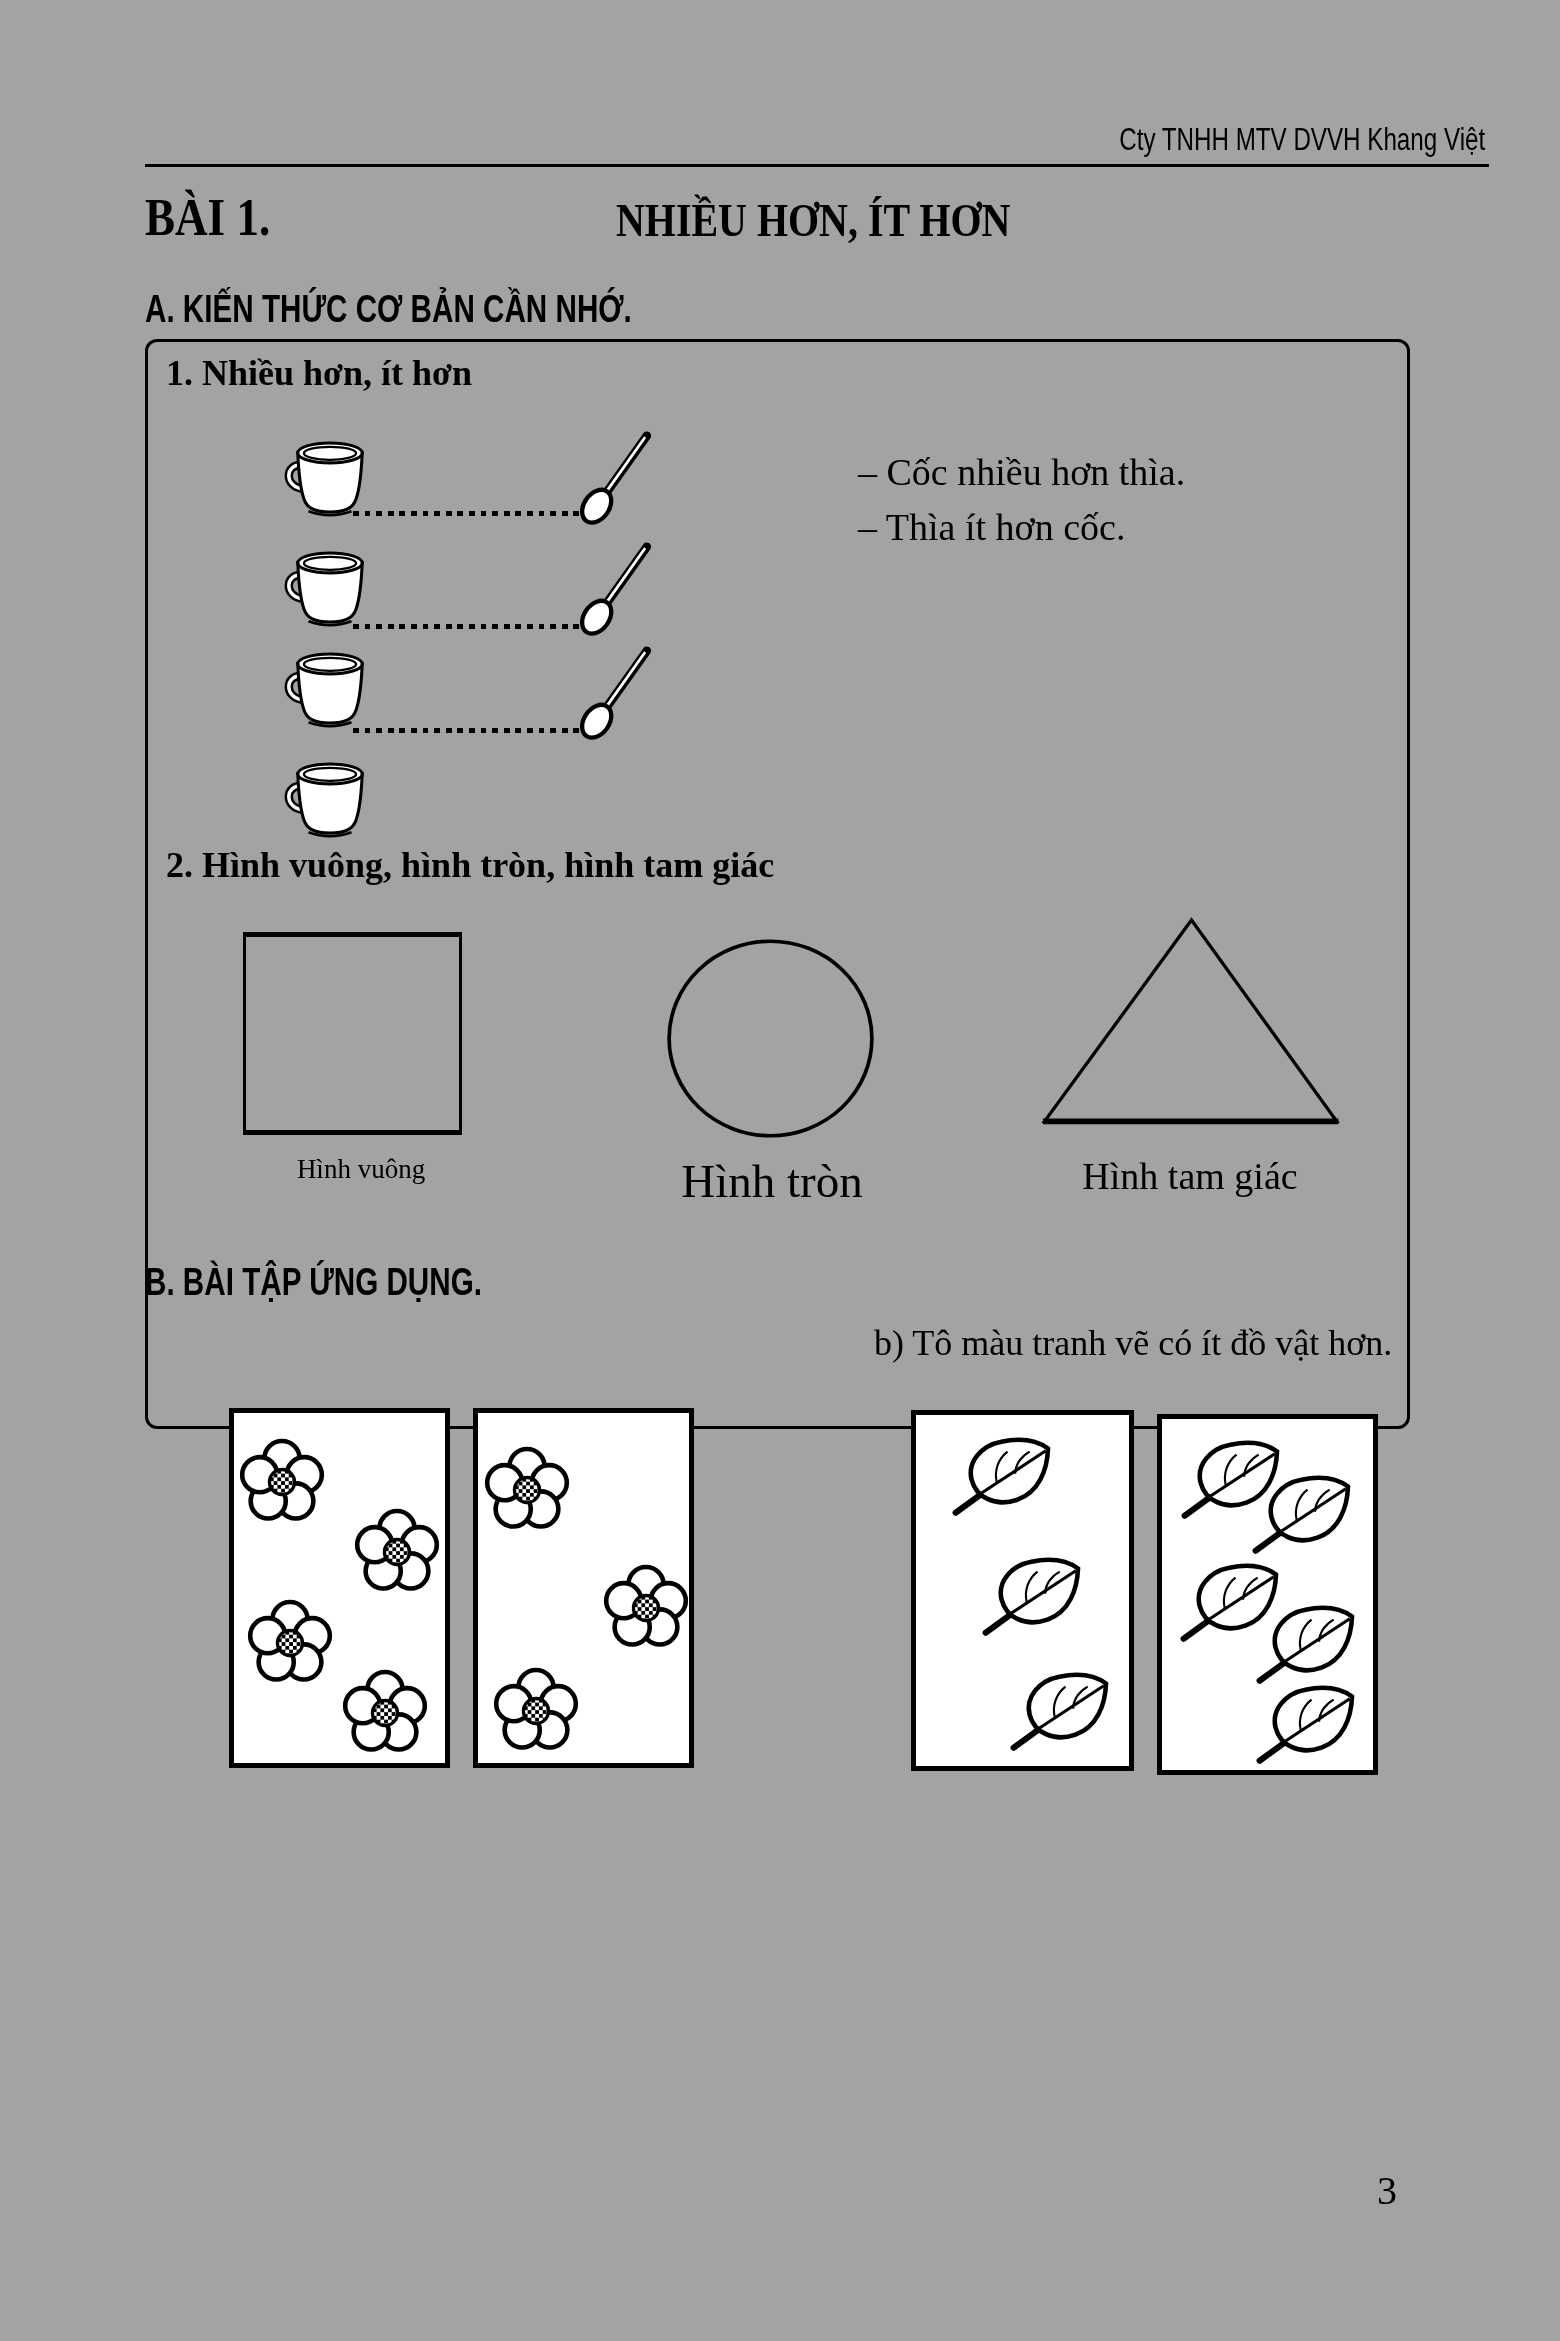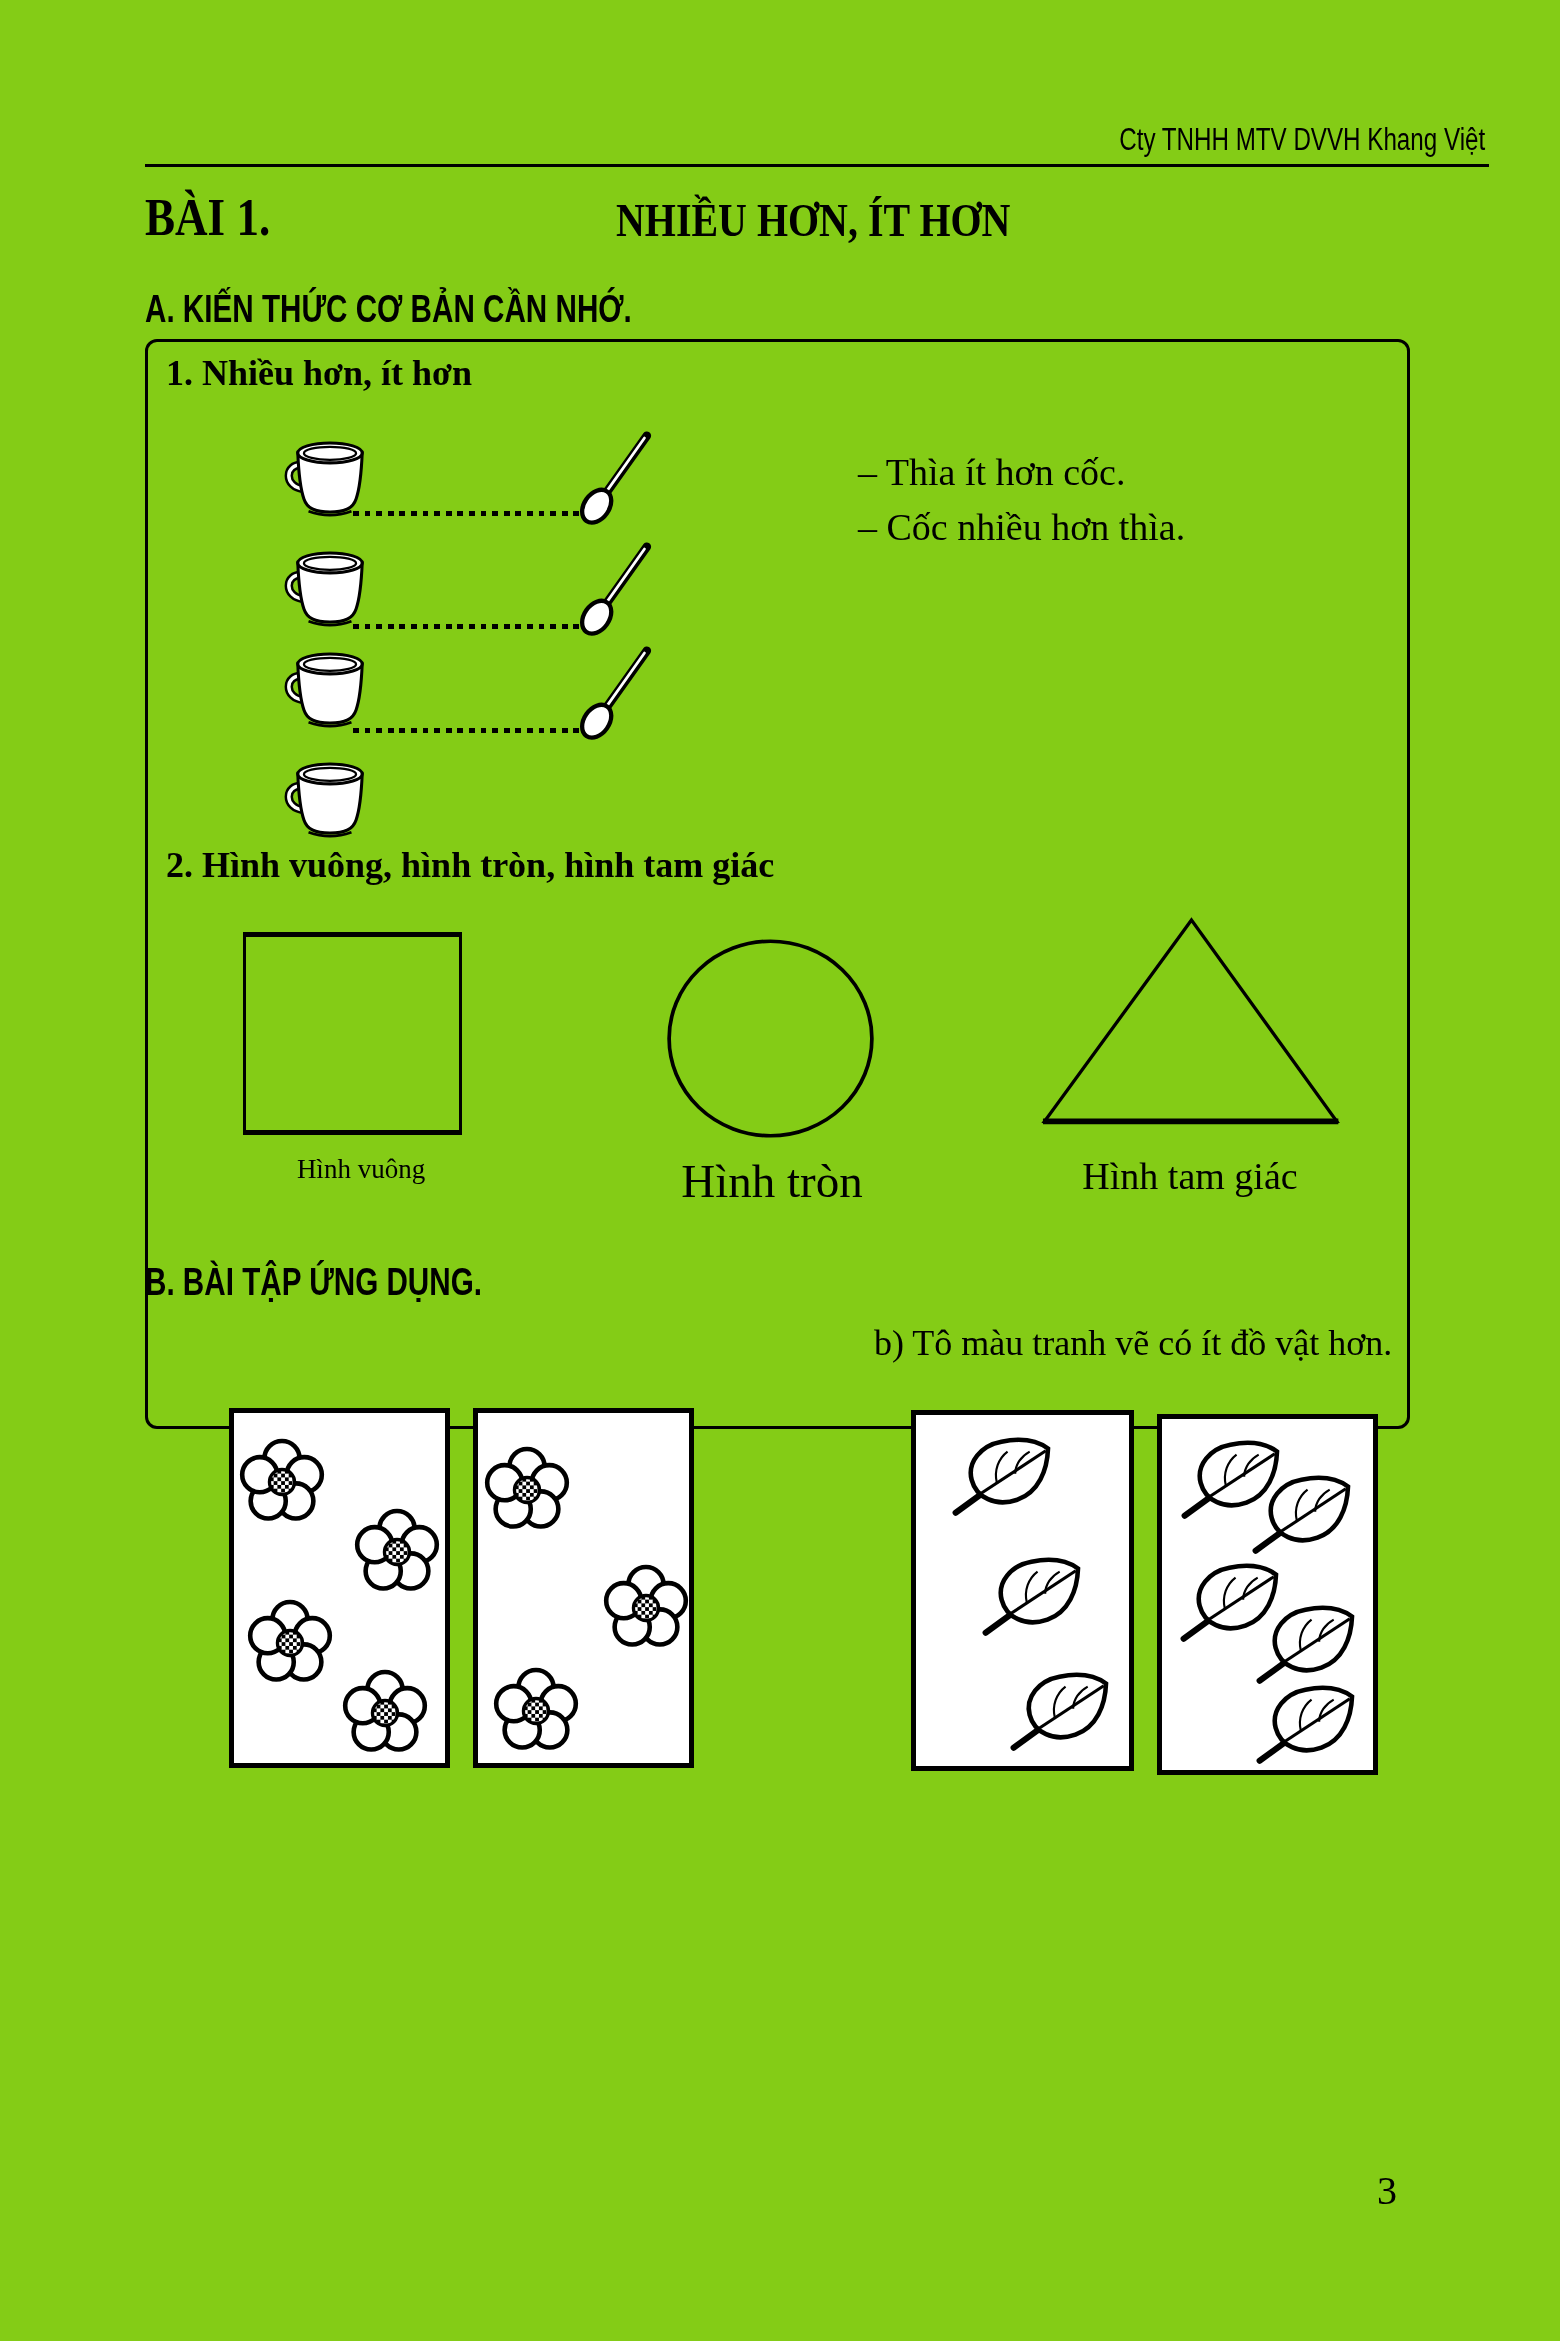--- a/index.html
+++ b/index.html
@@ -1,17 +1,17 @@
 <!DOCTYPE html>
 <html style="font-size:13.2px"><head>
 <meta charset="utf-8">
 <style>
   html,body{margin:0;padding:0;background:#e8e8e8;}
   #page{
-    position:relative; width:1561px; height:2342px; background:#84cc16;
+    position:relative; width:1561px; height:2342px; background:#a3a3a3;
     font-family:"Liberation Serif", serif; color:#000; overflow:hidden;
   }
   .abs{position:absolute;}
   .sans-cond{
     font-family:"Liberation Sans", sans-serif; font-weight:700;
     display:inline-block; transform:scaleX(0.78); transform-origin:0 50%;
     letter-spacing:0px; white-space:nowrap;
   }
   .cond-r{transform-origin:100% 50%;}
   .serif-cond{display:inline-block; transform:scaleX(0.85); transform-origin:0 50%; white-space:nowrap;}
@@ -87,22 +87,22 @@
 
   <div class="abs" style="left:145px; top:287px; font-size:38px;">
     <span class="sans-cond">A. KIẾN THỨC CƠ BẢN CẦN NHỚ.</span>
   </div>
 
   <div class="abs bigbox" id="knowledge-box" style="left:145px; top:339px; width:1265px; height:1090px;border-radius:12px;">
 
     <div class="abs" style="left:18px; top:10px; font-size:36px; font-weight:700;">1. Nhiều hơn, ít hơn</div>
 
     <div class="abs" style="left:710px; top:103px; font-size:38px; line-height:55px;">
+      <div>– Cốc nhiều hơn thìa.</div>
       <div>– Thìa ít hơn cốc.</div>
-      <div>– Cốc nhiều hơn thìa.</div>
     </div>
 
     <div class="abs" style="left:18px; top:502px; font-size:36px; font-weight:700;">2. Hình vuông, hình tròn, hình tam giác</div>
 
     <div class="abs" style="left:95px; top:590px; width:219px; height:203px; box-sizing:border-box;
                 border:3.3px solid #000; border-top-width:5.8px; border-bottom-width:5.8px;"></div>
 
     <svg class="abs" style="left:517px; top:595px;" width="211" height="203" viewBox="0 0 256 246">
       <ellipse cx="128" cy="123" rx="123" ry="118" fill="none" stroke="#000" stroke-width="4.5"></ellipse>
     </svg>

